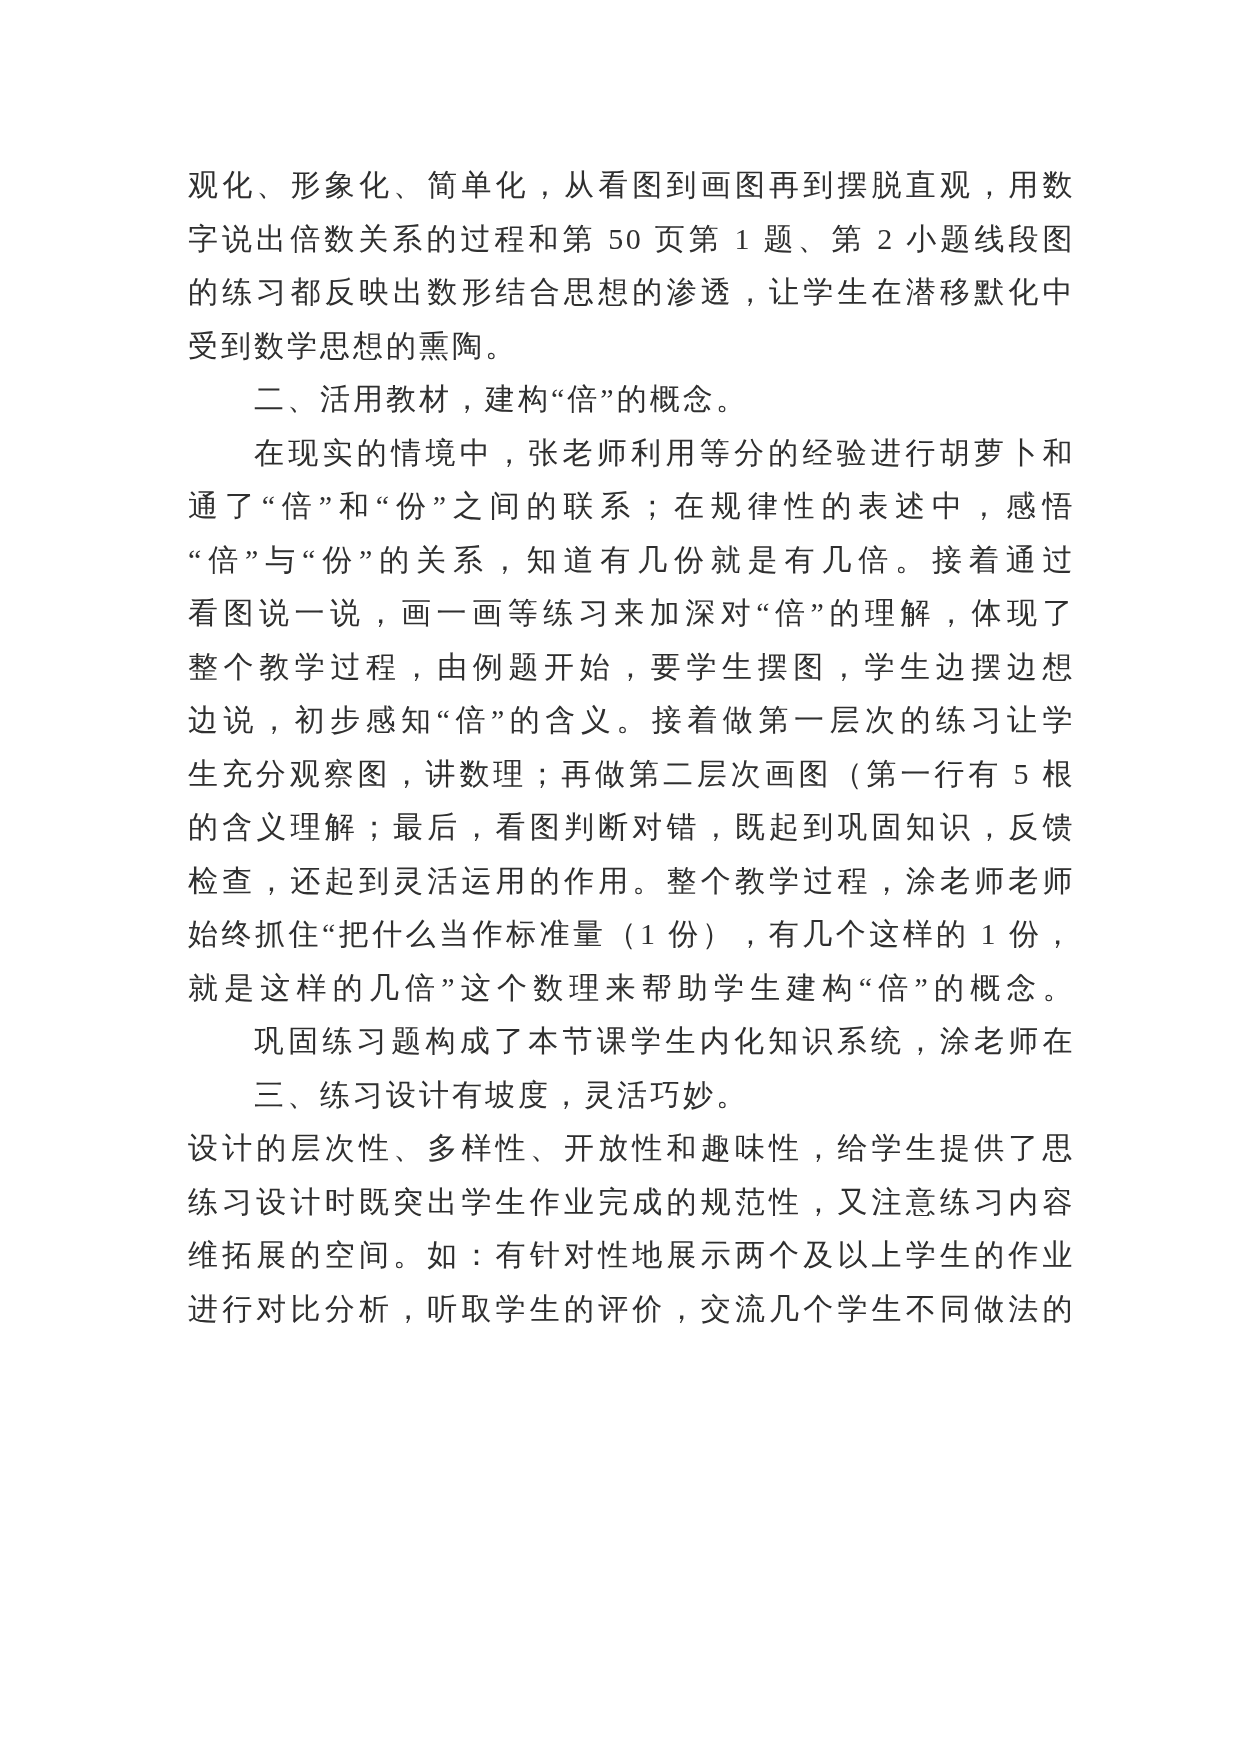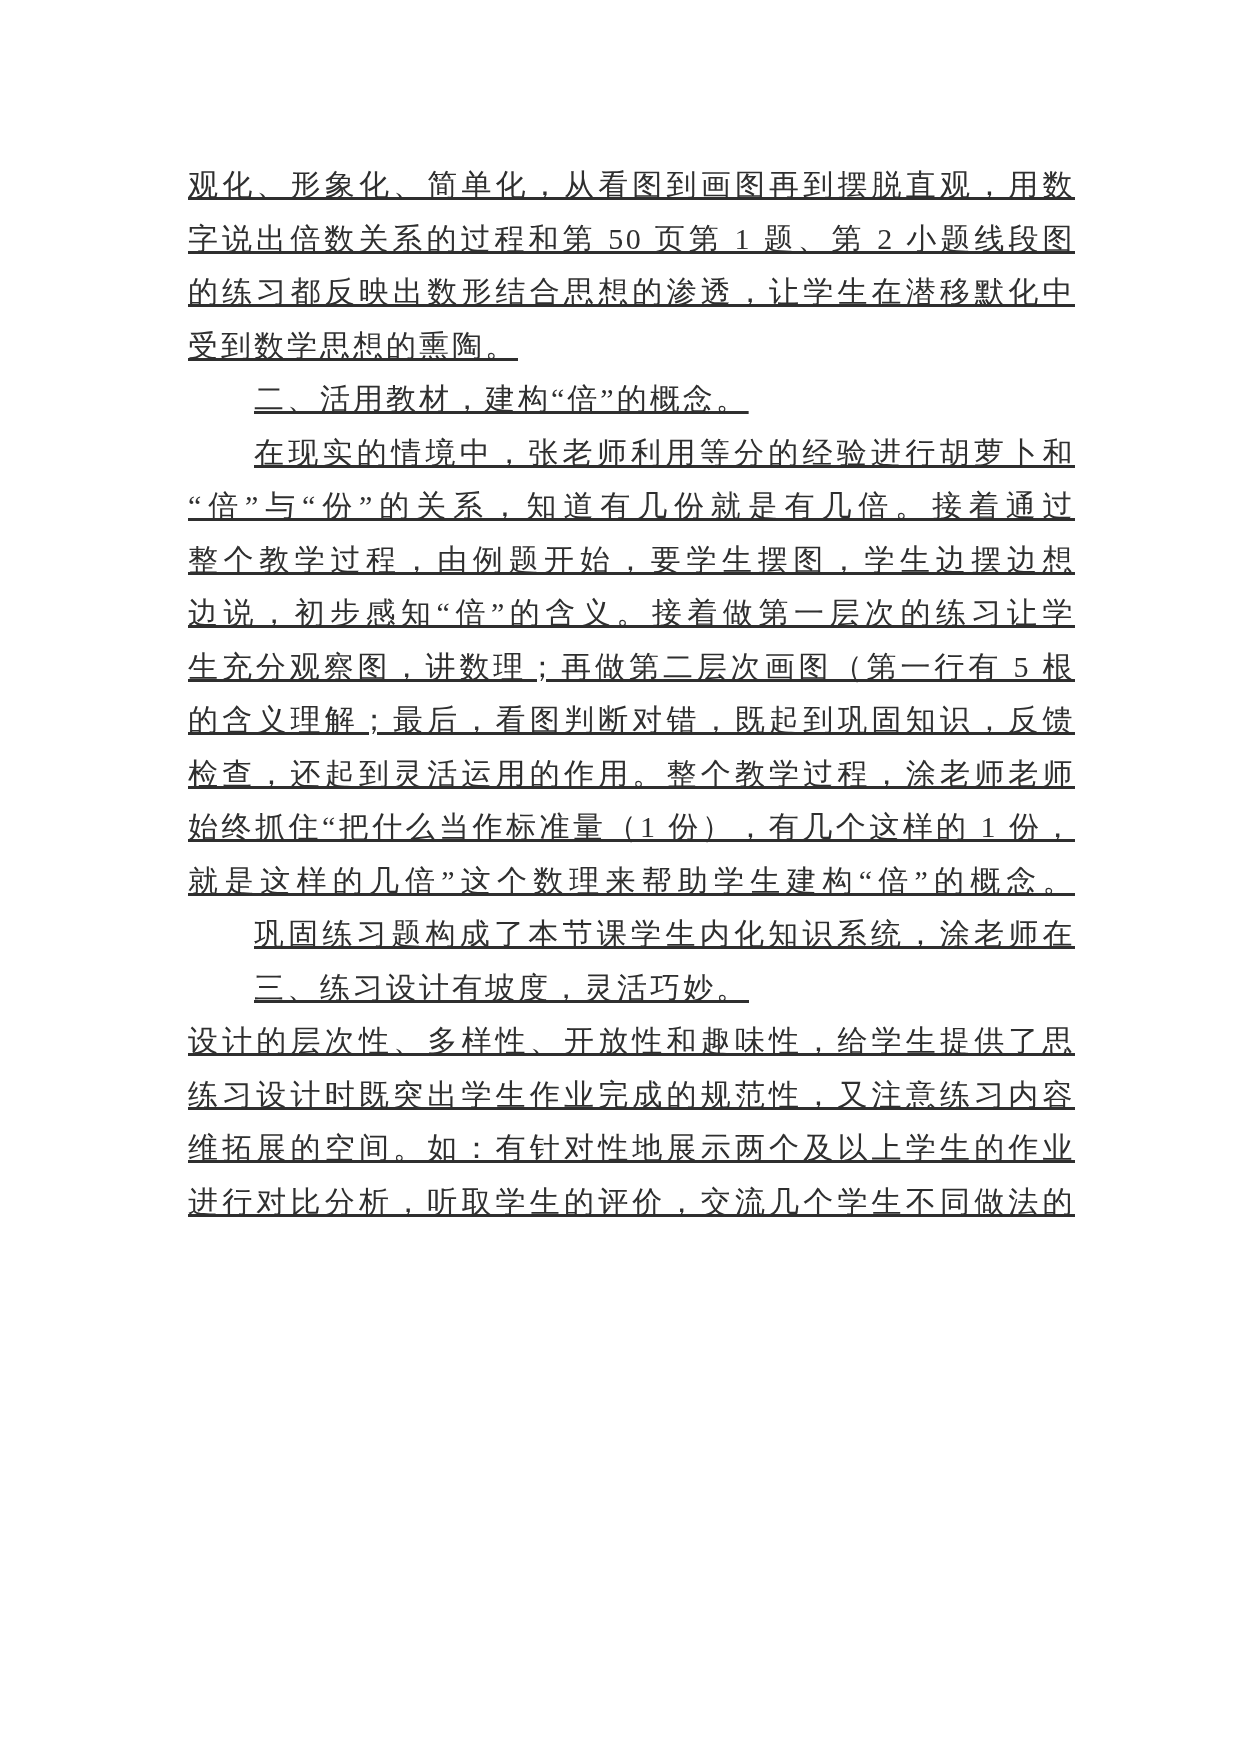--- a/index.html
+++ b/index.html
@@ -15,21 +15,20 @@
     overflow: hidden;
   }
   .text-block {
     position: absolute;
     left: 188px;
     top: 158px;
     width: 887px;
     color: #2f2f2f;
     font-family: "Liberation Serif", "DejaVu Serif", serif;
     font-weight: 400;
-    text-decoration: underline;
   }
   .line {
     height: 53.5px;
     line-height: 53.5px;
     font-size: 30px;
     letter-spacing: 2.5px;
     text-align: justify;
     text-align-last: justify;
     text-justify: inter-character;
     white-space: nowrap;
@@ -48,21 +47,23 @@
 <body>
 
 <div class="page">
   <div class="text-block">
     <div class="line">观化、形象化、简单化，从看图到画图再到摆脱直观，用数</div>
     <div class="line">字说出倍数关系的过程和第 50 页第 1 题、第 2 小题线段图</div>
     <div class="line">的练习都反映出数形结合思想的渗透，让学生在潜移默化中</div>
     <div class="line left">受到数学思想的熏陶。</div>
     <div class="line left indent">二、活用教材，建构“倍”的概念。</div>
     <div class="line indent">在现实的情境中，张老师利用等分的经验进行胡萝卜和</div>
+    <div class="line">通了“倍”和“份”之间的联系；在规律性的表述中，感悟</div>
     <div class="line">“倍”与“份”的关系，知道有几份就是有几倍。接着通过</div>
+    <div class="line">看图说一说，画一画等练习来加深对“倍”的理解，体现了</div>
     <div class="line">整个教学过程，由例题开始，要学生摆图，学生边摆边想</div>
     <div class="line">边说，初步感知“倍”的含义。接着做第一层次的练习让学</div>
     <div class="line">生充分观察图，讲数理；再做第二层次画图（第一行有 5 根</div>
     <div class="line">的含义理解；最后，看图判断对错，既起到巩固知识，反馈</div>
     <div class="line">检查，还起到灵活运用的作用。整个教学过程，涂老师老师</div>
     <div class="line">始终抓住“把什么当作标准量（1 份），有几个这样的 1 份，</div>
     <div class="line">就是这样的几倍”这个数理来帮助学生建构“倍”的概念。</div>
     <div class="line indent">巩固练习题构成了本节课学生内化知识系统，涂老师在</div>
     <div class="line left indent">三、练习设计有坡度，灵活巧妙。</div>
     <div class="line">设计的层次性、多样性、开放性和趣味性，给学生提供了思</div>

